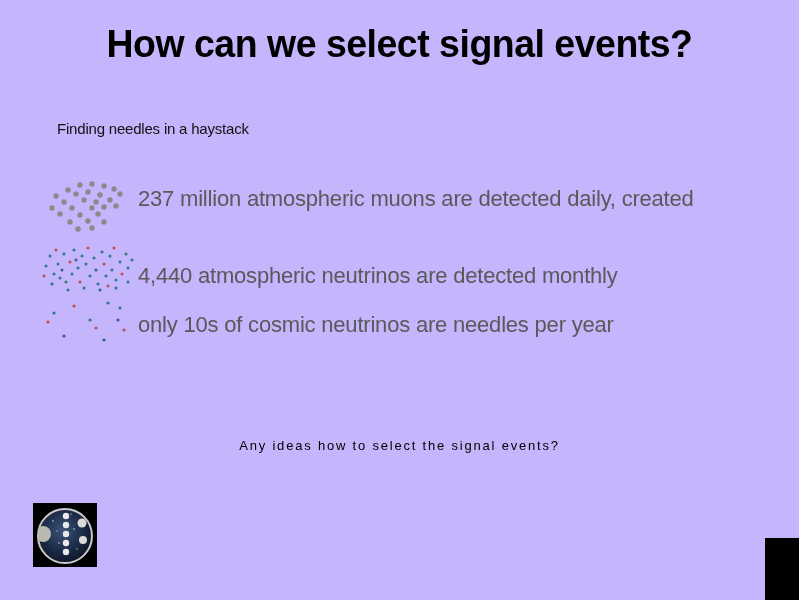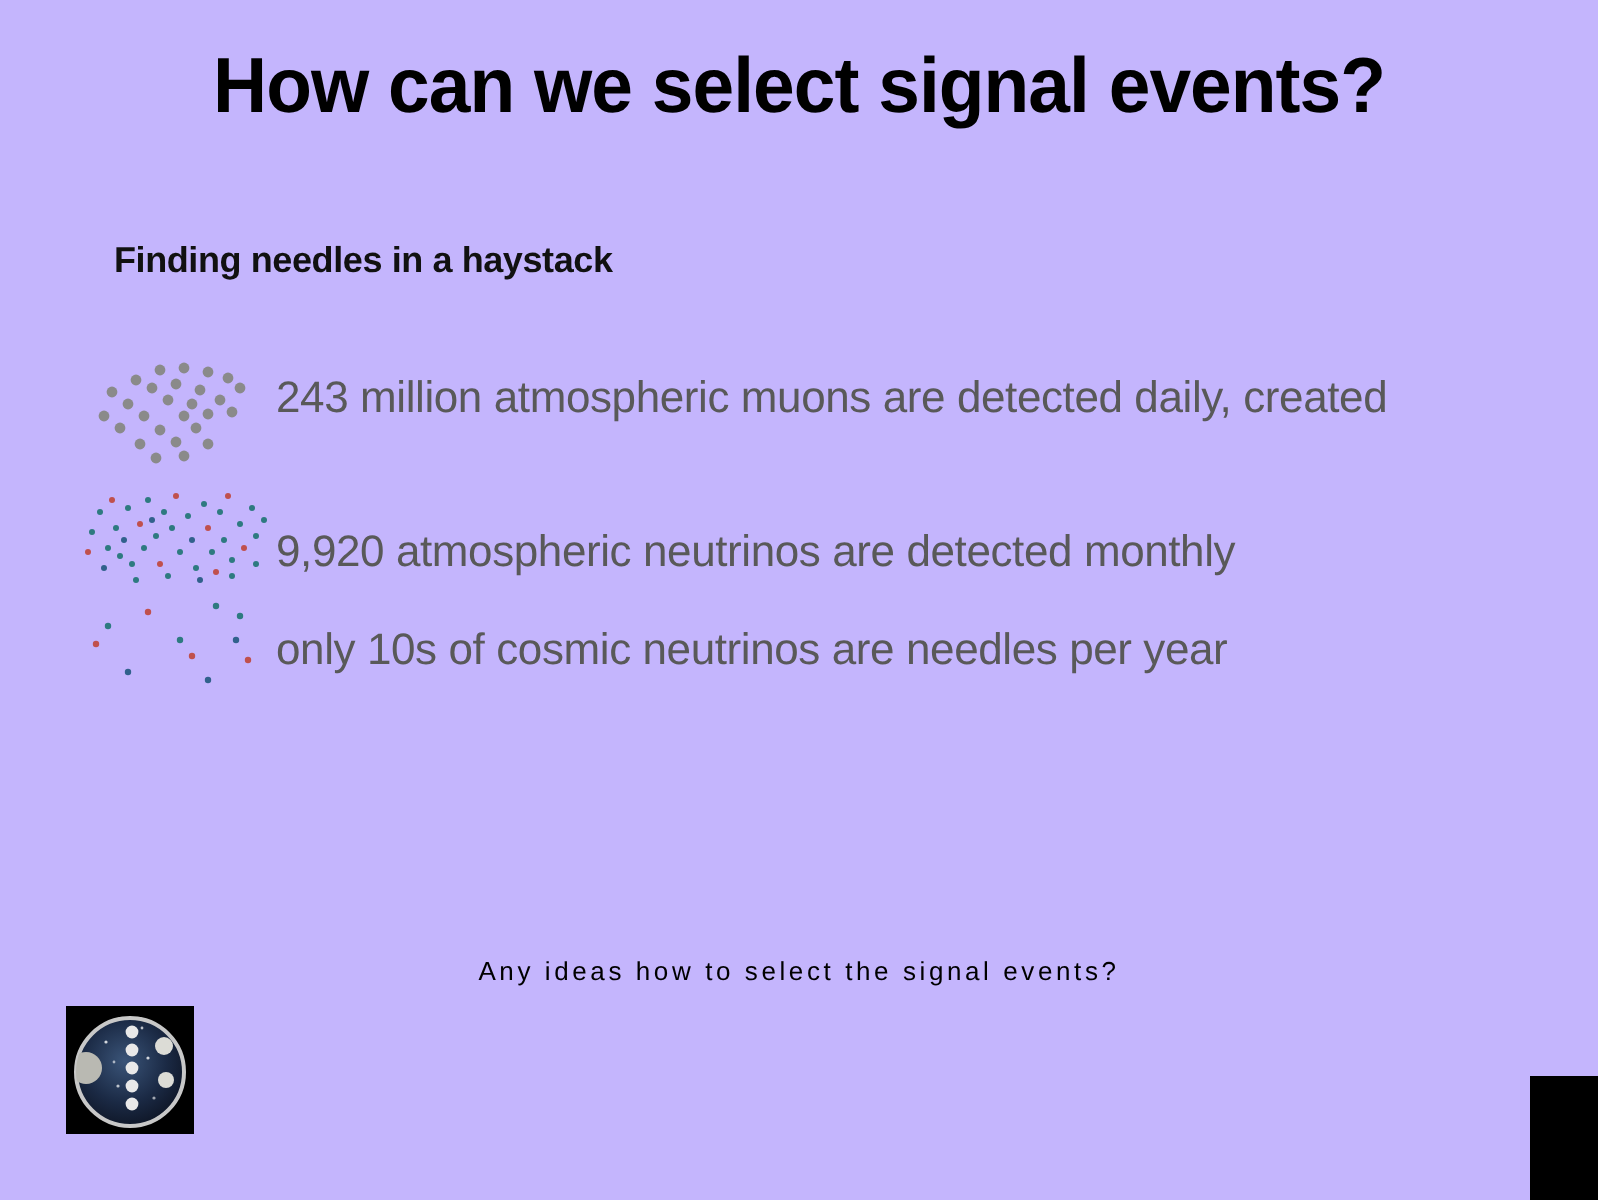--- a/index.html
+++ b/index.html
@@ -13,37 +13,36 @@
   .title{
     position:absolute;left:0;top:22px;width:799px;
     text-align:center;
     font-size:39px;font-weight:700;color:#000;
     letter-spacing:-0.5px;
     transform:scaleX(0.96);
     margin:0;
   }
   .subtitle{
     position:absolute;left:57px;top:120px;
-    font-size:18px;font-weight:700;color:#111;
+    font-size:15px;font-weight:400;color:#111;
     letter-spacing:-0.2px;
   }
   .bullet-row{position:absolute;left:0;width:799px;}
   .bullet-icon{position:absolute;}
   .bullet-text{
     position:absolute;left:138px;top:0;width:640px;
     font-size:22px;color:#595959;line-height:31px;
     letter-spacing:-0.2px;
   }
   .bullet-text span{display:block;}
   .prompt{
     position:absolute;left:0;top:438px;width:799px;
     text-align:center;
     font-size:13px;color:#000;font-weight:500;
     letter-spacing:1.8px;
-    margin-top:40px;
   }
   .logo{position:absolute;left:33px;top:503px;width:64px;height:64px;}
   .corner-box{
     position:absolute;left:765px;top:538px;width:34px;height:62px;
     background:#000;
   }
 </style>
 </head>
 <body>
 
@@ -79,21 +78,21 @@
           <circle cx="34" cy="35" r="2.7"></circle>
           <circle cx="52" cy="34" r="2.7"></circle>
         <circle cx="24" cy="42" r="2.7"></circle>
           <circle cx="42" cy="41" r="2.7"></circle>
           <circle cx="58" cy="42" r="2.7"></circle>
         <circle cx="32" cy="49" r="2.7"></circle>
           <circle cx="46" cy="48" r="2.7"></circle>
       </g>
     </svg>
     <div class="bullet-text">
-      <span>243 million atmospheric muons are detected daily, created</span>
+      <span>237 million atmospheric muons are detected daily, created</span>
     </div>
   </div>
 
   <div class="bullet-row" style="top:260px;">
     <svg class="bullet-icon" style="left:40px;top:-14px;" width="96" height="48" viewBox="0 0 96 48">
       <g>
         <circle cx="6" cy="20" r="1.5" fill="#2e7a80"></circle>
           <circle cx="10" cy="10" r="1.5" fill="#2e7a80"></circle>
         <circle cx="14" cy="28" r="1.5" fill="#2e7a80"></circle>
           <circle cx="16" cy="4" r="1.5" fill="#c0504d"></circle>
@@ -131,21 +130,21 @@
           <circle cx="44" cy="42" r="1.5" fill="#2e7a80"></circle>
         <circle cx="60" cy="44" r="1.5" fill="#31618c"></circle>
           <circle cx="76" cy="42" r="1.5" fill="#2e7a80"></circle>
         <circle cx="88" cy="36" r="1.5" fill="#2e7a80"></circle>
           <circle cx="4" cy="30" r="1.5" fill="#c0504d"></circle>
         <circle cx="36" cy="14" r="1.5" fill="#31618c"></circle>
           <circle cx="68" cy="40" r="1.5" fill="#c0504d"></circle>
       </g>
     </svg>
     <div class="bullet-text">
-      <span>9,920 atmospheric neutrinos are detected monthly</span>
+      <span>4,440 atmospheric neutrinos are detected monthly</span>
     </div>
   </div>
 
   <div class="bullet-row" style="top:309px;">
     <svg class="bullet-icon" style="left:44px;top:-9px;" width="82" height="46" viewBox="0 0 82 46">
       <g>
         <circle cx="30" cy="6" r="1.6" fill="#c0504d"></circle>
           <circle cx="64" cy="3" r="1.6" fill="#2e7a80"></circle>
         <circle cx="76" cy="8" r="1.6" fill="#2e7a80"></circle>
           <circle cx="4" cy="22" r="1.6" fill="#c0504d"></circle>

